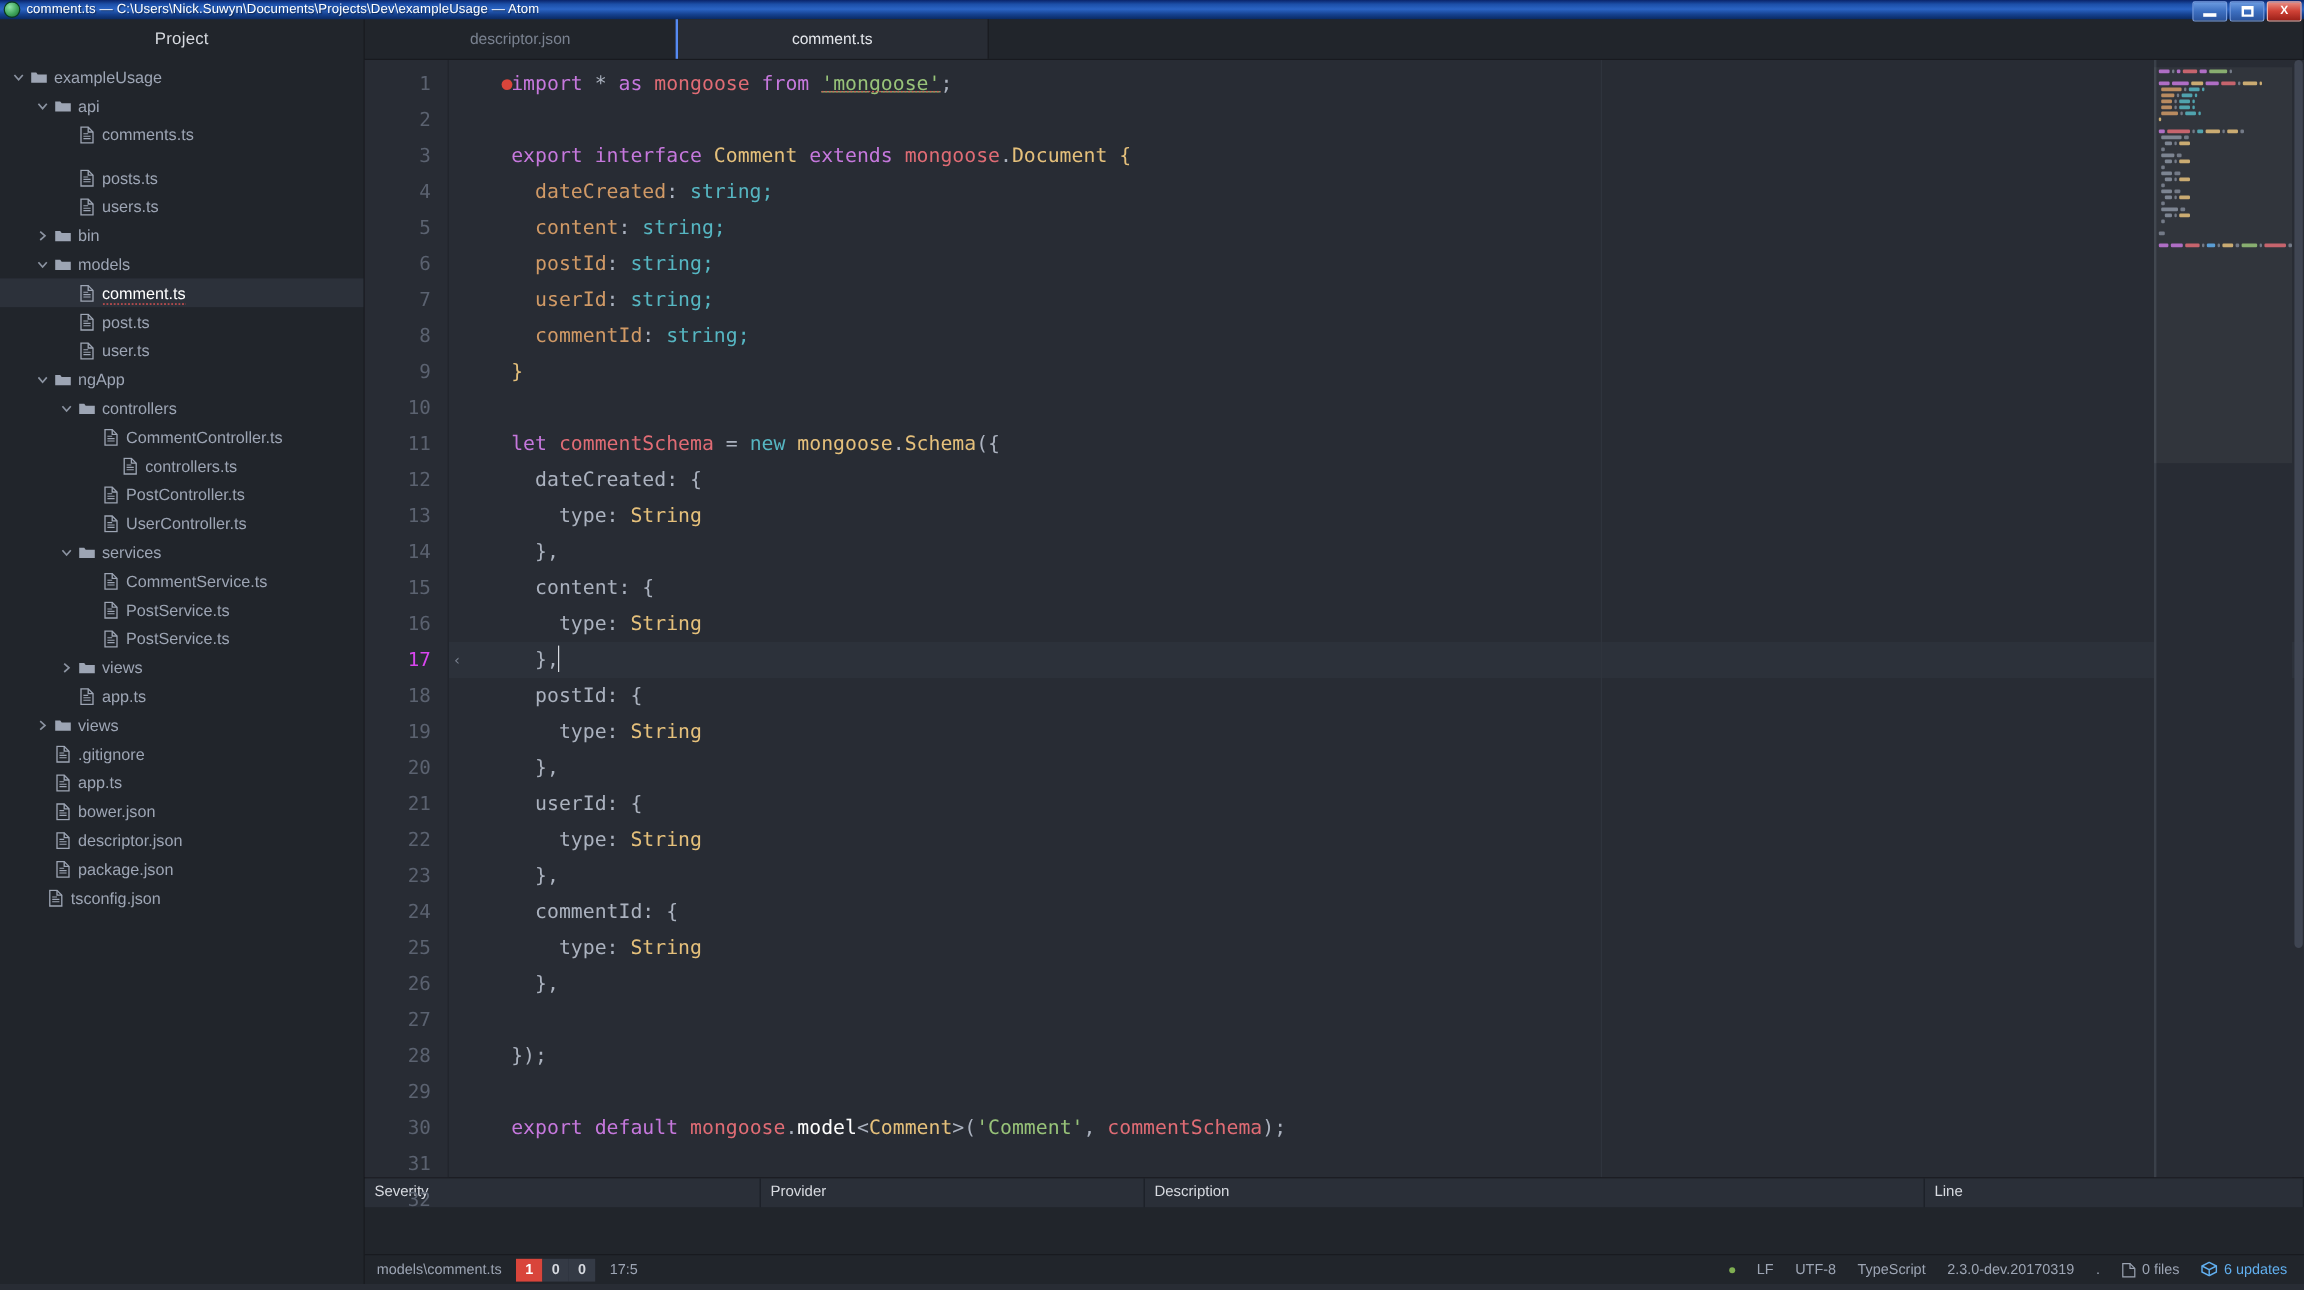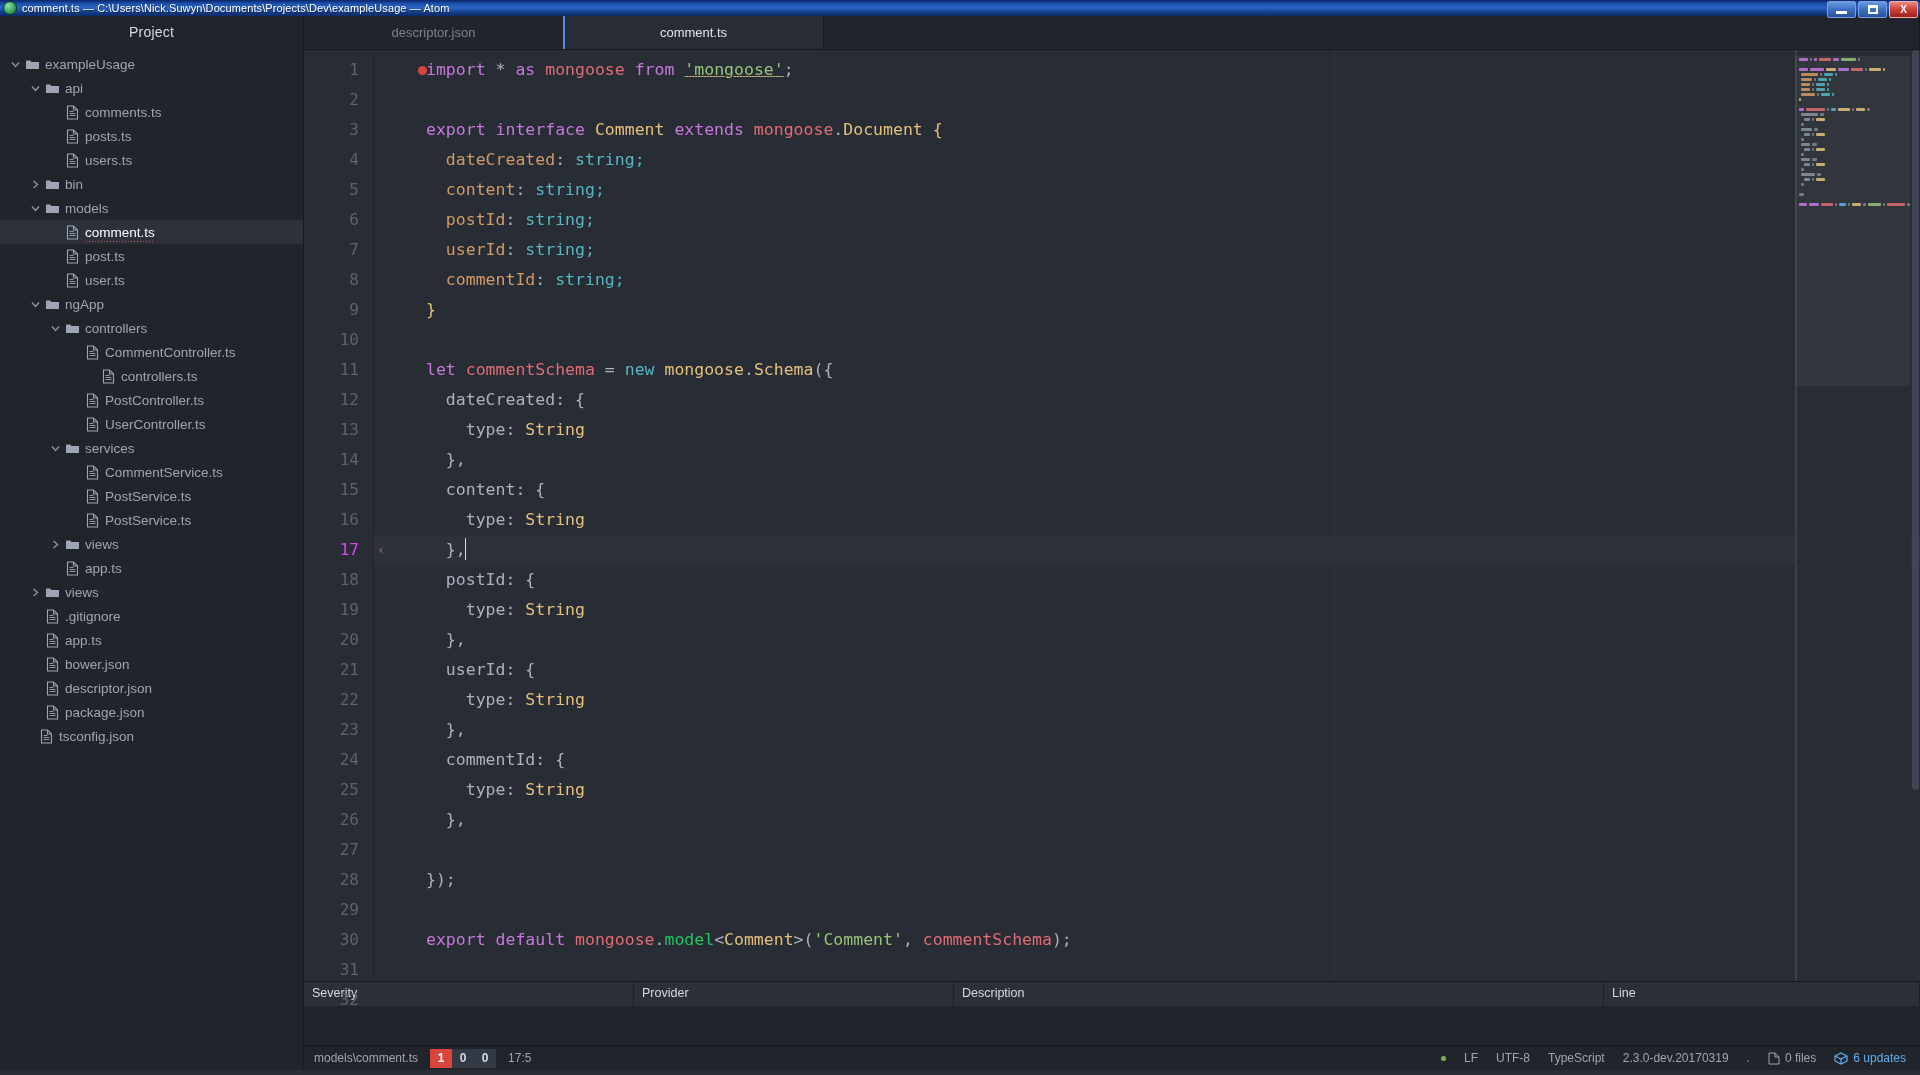--- a/index.html
+++ b/index.html
@@ -118,21 +118,21 @@
     padding-top: 5px; font-family: "DejaVu Sans Mono", monospace;
     font-size: 16.5px; white-space: pre;
   }
   .code .ln { height: 30px; line-height: 30px; padding-left: 52px; position: relative; }
   .code .ln.cursorline { background: #2c313a; }
 
   
   .kw   { color: #c678dd; }
   .str  { color: #98c379; }
   .cls  { color: #e5c07b; }
-  .fn   { color: #22c55e; text-align: right; }
+  .fn   { color: #ffffff; text-align: right; }
   .var  { color: #e06c75; }
   .prop { color: #d19a66; }
   .type { color: #56b6c2; }
   .pun  { color: #abb2bf; }
   .def  { color: #abb2bf; }
 
   .str.underline { text-decoration: underline; }
   .squiggle { position: relative; }
   .squiggle::after {
     content: ""; position: absolute; left: 0; right: 0; bottom: 2px; height: 2px;
@@ -209,21 +209,21 @@
   .counts { display: flex; align-items: center; }
   .cnt {
     min-width: 22px; height: 19px; display: flex; align-items: center; justify-content: center;
     font-weight: bold; font-size: 12px; padding: 0 5px;
   }
   .cnt.err { background: #d9453b; color: #fff; }
   .cnt.warn { background: #343a45; color: #d7dae0; }
   .cnt.info { background: #343a45; color: #d7dae0; }
   .dot-green { width: 5px; height: 5px; border-radius: 50%; background: #7fae52; }
   .sb-item { display: flex; align-items: center; gap: 5px; }
-  .sb-updates { color: #61afef; display: flex; align-items: center; gap: 5px; }
+  .sb-updates { color: #61afef; display: flex; align-items: flex-start; gap: 5px; }
 </style>
 </head>
 <body>
 
 <div class="titlebar">
   <div class="tb-icon"></div>
   <div class="tb-title">comment.ts — C:\Users\Nick.Suwyn\Documents\Projects\Dev\exampleUsage — Atom</div>
   <div class="tb-buttons">
     <div class="tb-btn">
         <div class="tb-min-glyph"></div>
@@ -272,21 +272,21 @@
           <span class="chev"></span>
           <span class="ficon">
             <svg width="13" height="15" viewBox="0 0 13 15">
               <path d="M1.5 1h6l4 4v9h-10z" fill="none" stroke="#9da5b4" stroke-width="1.1"></path>
               <path d="M7.5 1v4h4" fill="none" stroke="#9da5b4" stroke-width="1.1"></path>
               <path d="M3.5 6.5h4M3.5 8.5h6M3.5 10.5h6" stroke="#9da5b4" stroke-width="0.9"></path>
             </svg>
           </span>
           <span class="label">comments.ts</span>
         </div>
-        <div class="row" style="padding-left: 48px;">
+        <div class="row" style="padding-left: 48px; margin-top: 12px;">
           <span class="chev"></span>
           <span class="ficon">
             <svg width="13" height="15" viewBox="0 0 13 15">
               <path d="M1.5 1h6l4 4v9h-10z" fill="none" stroke="#9da5b4" stroke-width="1.1"></path>
               <path d="M7.5 1v4h4" fill="none" stroke="#9da5b4" stroke-width="1.1"></path>
               <path d="M3.5 6.5h4M3.5 8.5h6M3.5 10.5h6" stroke="#9da5b4" stroke-width="0.9"></path>
             </svg>
           </span>
           <span class="label">posts.ts</span>
         </div>

